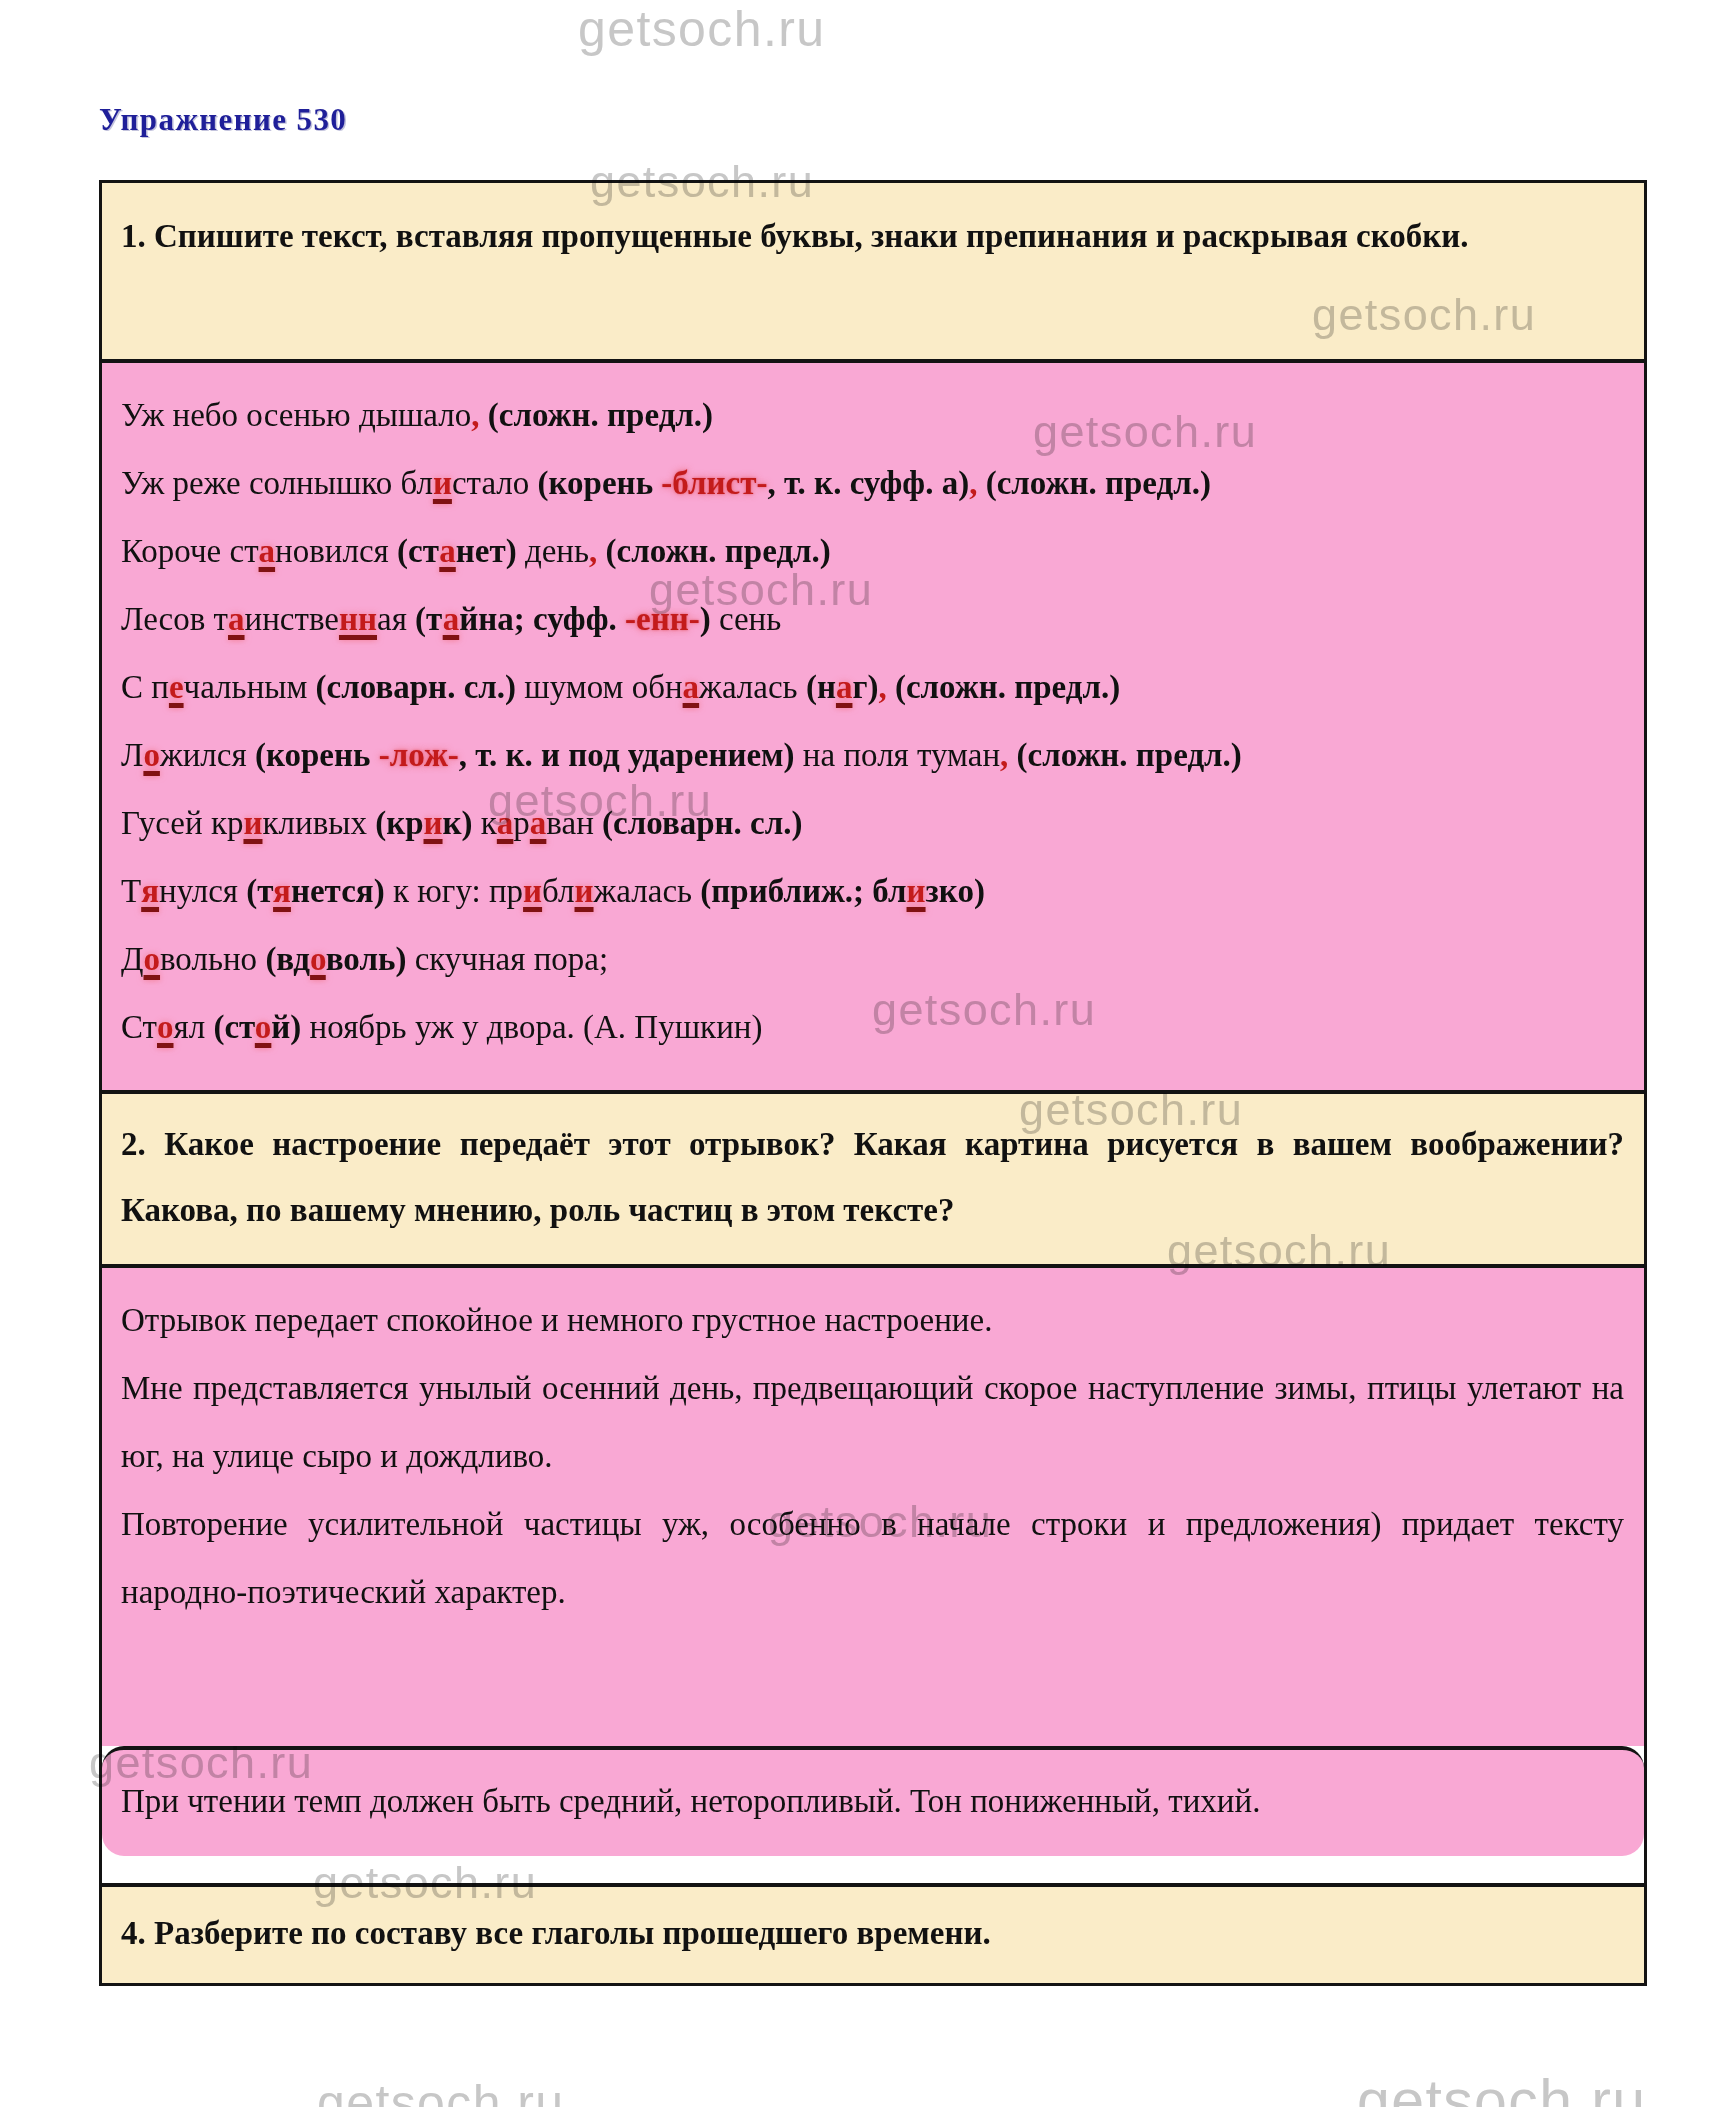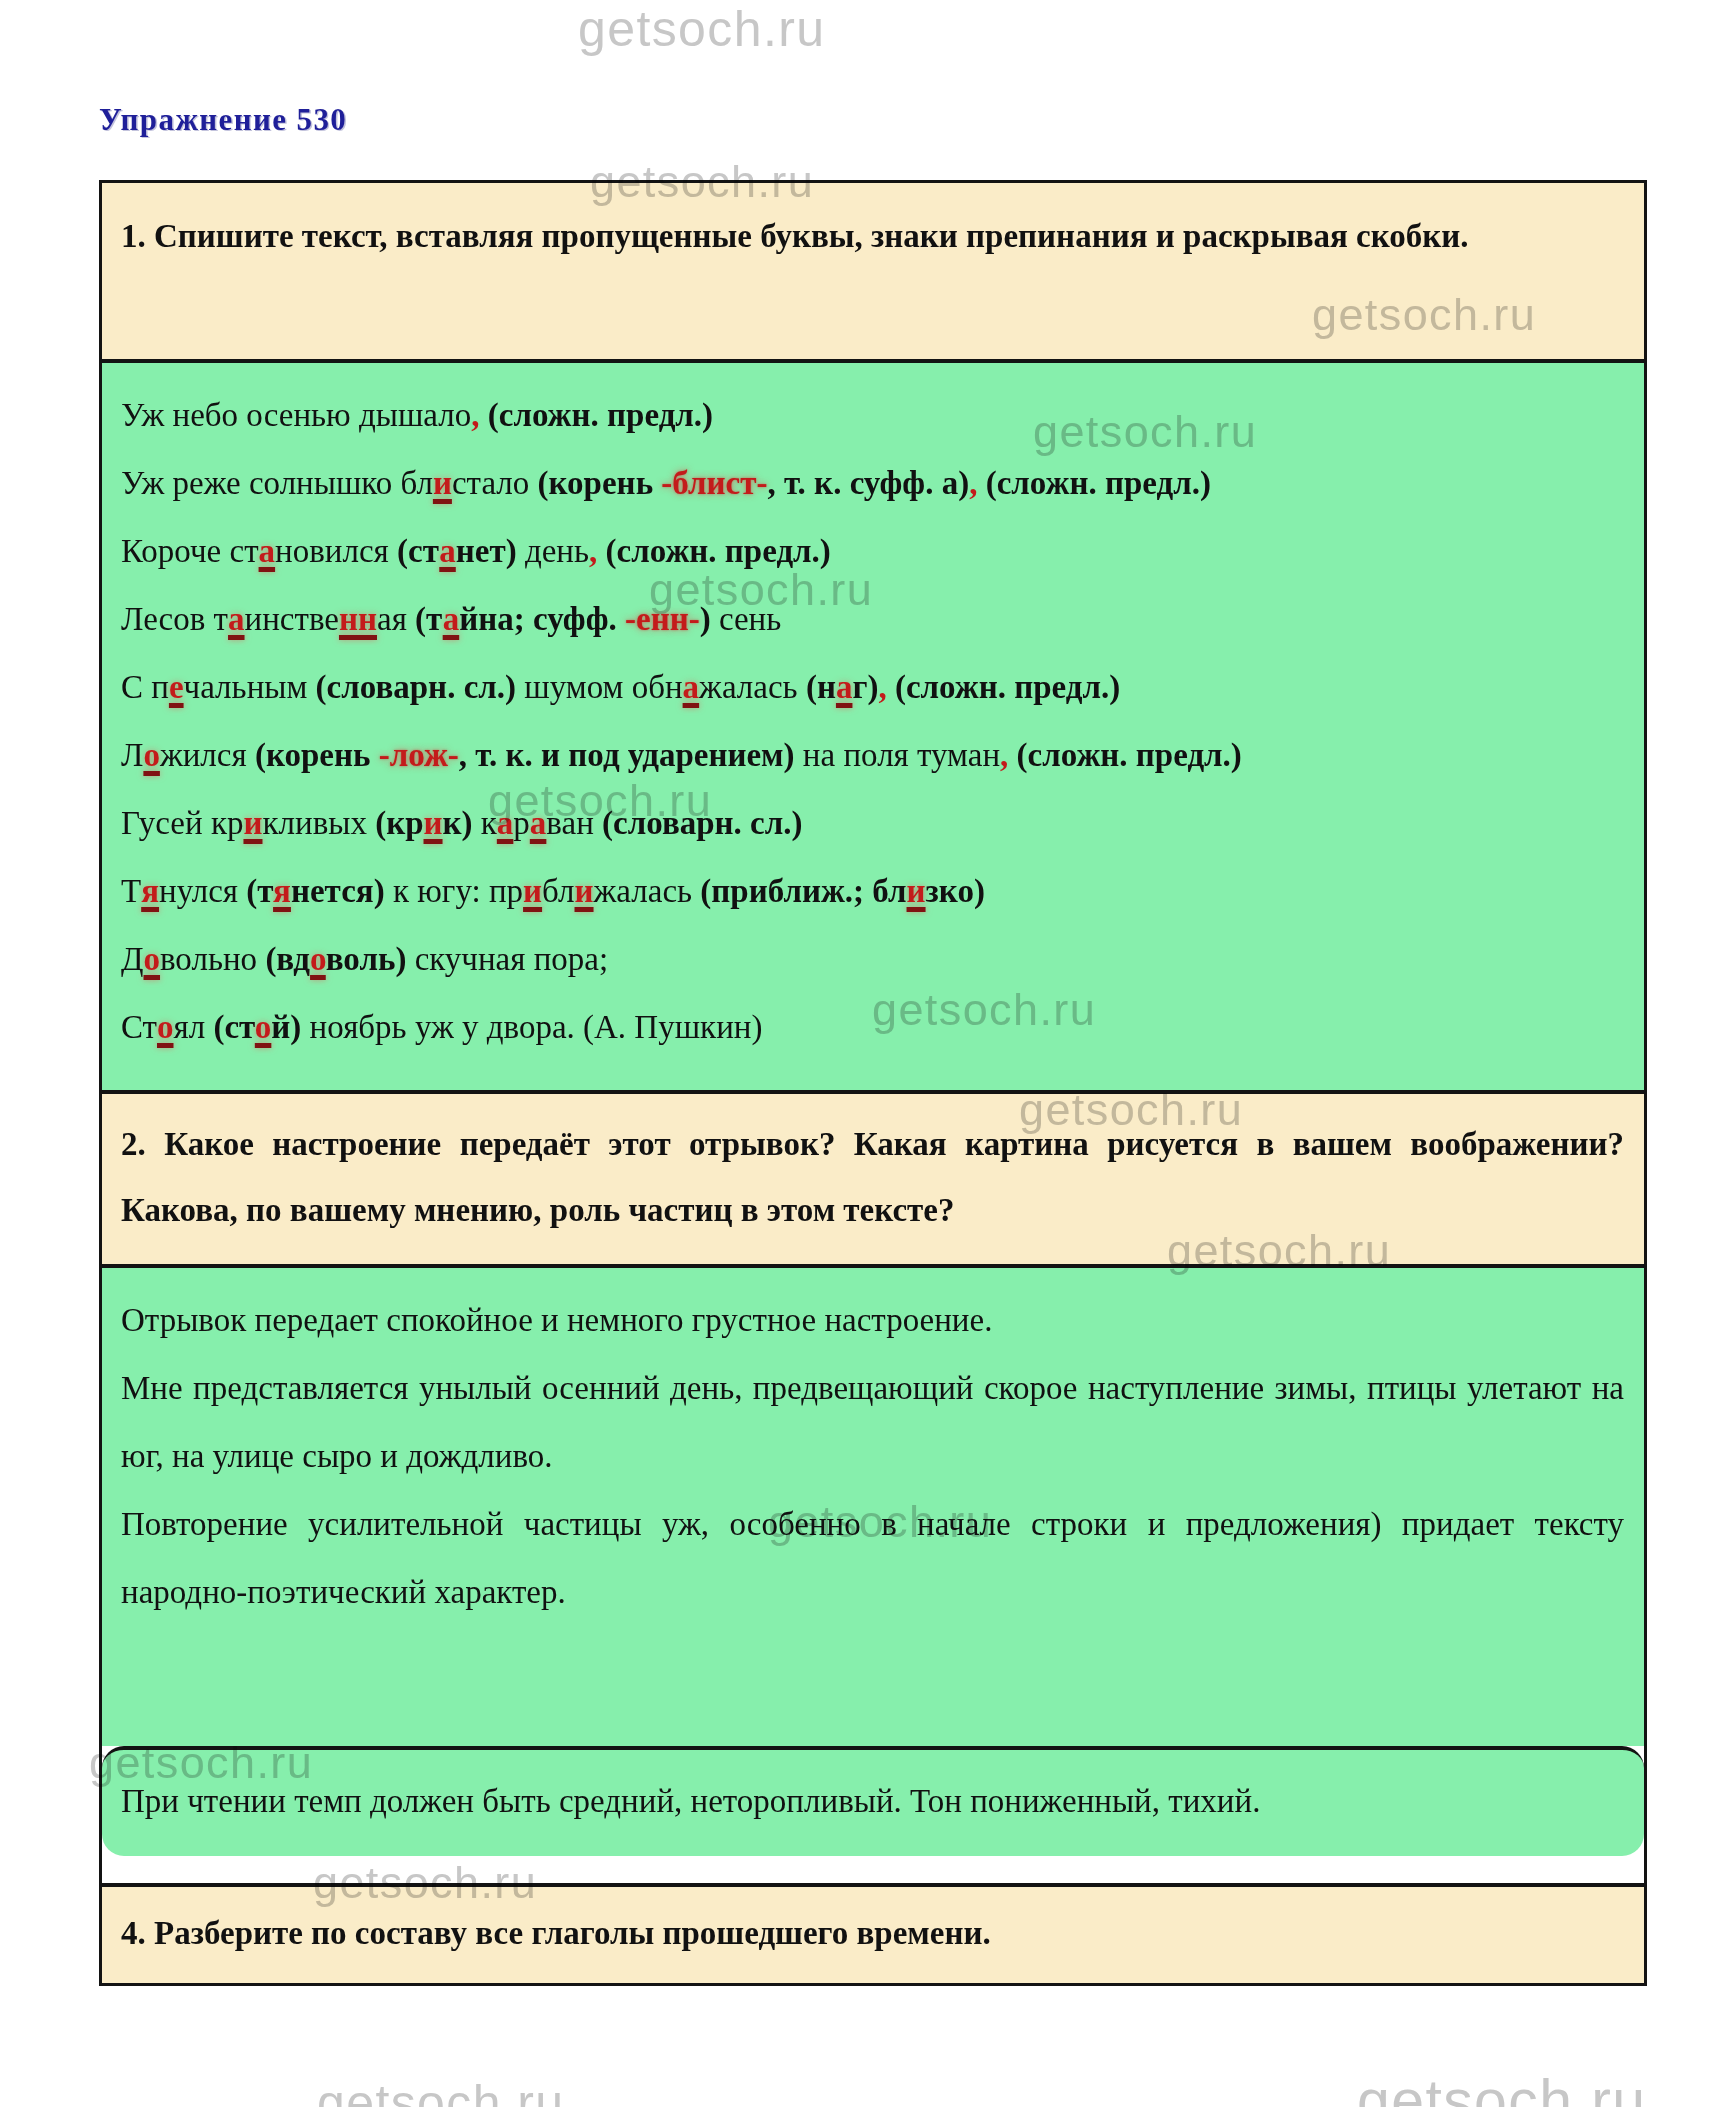--- a/index.html
+++ b/index.html
@@ -15,21 +15,21 @@
   .tbl{
     position:absolute;left:99px;top:180px;width:1548px;
     border:3.5px solid #131313;background:#fff;box-sizing:border-box;
   }
   .row{box-sizing:border-box;overflow:hidden;padding-left:19px;padding-right:20px;}
   .row + .row{border-top:4.9px solid #131313;}
   .hdr{
     background:#faecc8;font-weight:bold;text-align:justify;
     font-size:33px;line-height:66px;color:#111;
   }
-  .cnt{font-size:33px;line-height:68px;color:#111;background:#86efac;}
+  .cnt{font-size:33px;line-height:68px;color:#111;background:#f9a8d4;}
   .cnt p{margin:0;text-align:justify;}
   .r1{height:176px;padding-top:19.5px;}
   .r2{height:731px;padding-top:18px;}
   .r3{height:174px;padding-top:16.7px;}
   .r4{height:482px;padding-top:18px;}
   .r5{height:167px;padding-top:16.7px;}
   .r6{height:110px;padding-top:16.7px;border-radius:22px;}
   .r7{height:100px;padding-top:12.6px;margin-top:27px;}
   .line{white-space:nowrap;}
   .seg-b{font-weight:bold;}

